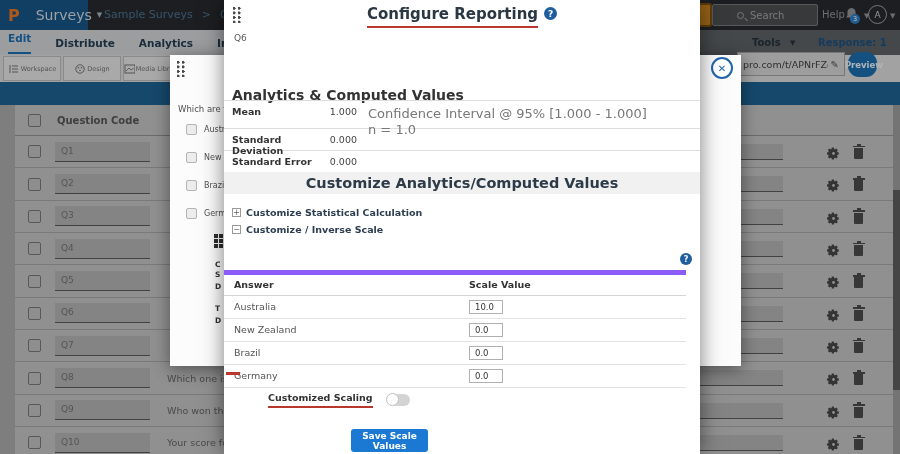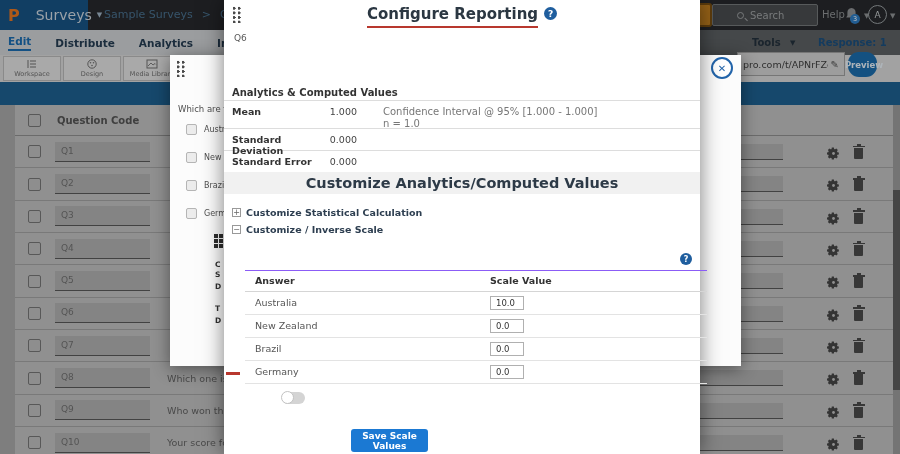--- a/index.html
+++ b/index.html
@@ -23,27 +23,27 @@
   .bell-wrap{position:absolute;left:845px;top:6px;width:16px;height:18px;}
   .badge{position:absolute;left:5px;top:8px;width:10px;height:10px;border-radius:50%;background:#2e7cc3;color:#fff;font-size:6.5px;display:flex;align-items:center;justify-content:center;}
   .hdr-caret1{position:absolute;left:864px;top:12px;font-size:7px;color:#8f9294;}
   .avatar{position:absolute;left:868px;top:5px;width:19px;height:19px;border:1.5px solid #9aa0a3;border-radius:50%;color:#c6cacc;font-size:9px;display:flex;align-items:center;justify-content:center;}
   .hdr-caret2{position:absolute;left:890px;top:12px;font-size:7px;color:#8f9294;}
 
   .nav-bar{position:absolute;left:0;top:30px;width:900px;height:25px;background:#cfd2d4;z-index:1;}
   .nav-bar-right{position:absolute;left:460px;top:0;width:440px;height:25px;background:#5d6163;}
   .nav-items{position:absolute;left:8px;top:0;height:25px;display:flex;gap:24px;align-items:center;}
   .nav-item{font-size:10.5px;font-weight:bold;color:#253c52;}
-  .nav-item.active{color:#1b6cb1;border-bottom:2px solid #1b6cb1;padding-bottom:2px;}
+  .nav-item.active{color:#1b6cb1;border-bottom:2px solid #1b6cb1;padding-bottom:8px;}
   .tools-label{position:absolute;left:752px;top:7px;font-size:10px;font-weight:bold;color:#23303c;}
   .tools-caret{position:absolute;left:790px;top:9px;font-size:7px;color:#23303c;}
   .response-label{position:absolute;left:818px;top:7px;font-size:10px;font-weight:bold;color:#1b4f7e;}
 
   .toolbar{position:absolute;left:0;top:55px;width:900px;height:27px;background:#d8d8d8;z-index:1;}
-  .tb-btn{position:absolute;top:1px;height:25px;background:#e2e2e2;border:1px solid #b8b8b8;display:flex;flex-direction:column;align-items:center;justify-content:center;gap:1px;overflow:hidden;}
+  .tb-btn{position:absolute;top:1px;height:25px;background:#e2e2e2;border:1px solid #b8b8b8;display:flex;flex-direction:row;align-items:center;justify-content:center;gap:1px;overflow:hidden;}
   .tb-btn .lbl{font-size:6.5px;color:#707070;white-space:nowrap;}
   .url-field{position:absolute;left:737px;top:52px;width:108px;height:24px;background:#d2d2d2;border:1px solid #9e9e9e;display:flex;align-items:center;padding:0 5px;z-index:1;}
   .url-text{font-size:9.5px;color:#3f3f3f;white-space:nowrap;overflow:hidden;flex:1;}
   .pencil{font-size:10px;color:#555;margin-left:3px;}
   .preview-btn{position:absolute;left:848px;top:52px;width:29px;height:25px;background:#1b6dad;border-radius:11px;display:flex;align-items:center;justify-content:center;gap:3px;z-index:1;}
   .preview-btn span{color:#e8f1f8;font-size:8.5px;font-weight:bold;}
 
   .blue-band{position:absolute;left:0;top:82px;width:900px;height:23px;background:#1e6190;z-index:1;}
   .content{position:absolute;left:0;top:105px;width:900px;height:349px;background:#a8a8a8;z-index:1;}
   .qtable{position:absolute;left:15px;top:0;width:878px;height:349px;background:#c0c0c0;}
@@ -81,34 +81,34 @@
   .mm-frag{position:absolute;left:45px;font-size:7.5px;font-weight:bold;color:#333;}
 
   
   .front-modal{position:absolute;left:224px;top:0;width:476px;height:454px;background:#ffffff;box-shadow:0 0 20px rgba(0,0,0,0.5);z-index:7;}
   .fm-handle{position:absolute;left:8px;top:6px;}
   .fm-titlebar{position:absolute;left:0;top:5px;width:100%;display:flex;justify-content:center;align-items:flex-start;gap:6px;}
   .fm-title{font-size:15px;font-weight:bold;color:#2b3742;border-bottom:2.5px solid #b8382e;padding-bottom:3px;}
   .help-circle{width:13px;height:13px;border-radius:50%;background:#1f5e9e;color:#fff;font-size:9px;font-weight:bold;display:flex;align-items:center;justify-content:center;margin-top:2px;}
   .fm-q6{position:absolute;left:10px;top:33px;font-size:9px;color:#5a5a5a;}
   .fm-qtext{position:absolute;left:8px;top:74px;font-size:9.5px;color:#4a4a4a;}
-  .fm-sec1{position:absolute;left:8px;top:87px;font-size:10px;font-weight:bold;color:#333;}
+  .fm-sec1{position:absolute;left:8px;top:87px;font-size:14px;font-weight:bold;color:#333;}
   .fm-stats{position:absolute;left:0;top:100px;width:100%;}
   .stat-row{display:flex;align-items:flex-start;border-top:1px solid #ddd;padding:5px 0 4px 8px;}
   .stat-row.r1{height:28px;}
   .stat-row.r2,.stat-row.r3{height:22px;}
   .stat-label{width:92px;font-size:9.5px;font-weight:bold;color:#333;flex:none;}
   .stat-value{width:33px;font-size:9.5px;color:#444;text-align:right;flex:none;}
-  .stat-notes{margin-left:26px;font-size:10px;color:#777;line-height:1.2;}
+  .stat-notes{margin-left:11px;font-size:13px;color:#777;line-height:1.2;}
   .fm-band{position:absolute;left:0;top:172px;width:100%;height:22px;background:#f1f1f1;display:flex;align-items:center;justify-content:center;font-size:14.5px;font-weight:bold;color:#2d3a47;}
   .fm-exp{position:absolute;left:8px;display:flex;align-items:center;gap:5px;}
   .exp-box{width:9px;height:9px;border:1px solid #999;color:#666;font-size:8px;line-height:7px;text-align:center;flex:none;}
   .fm-exp span.exp-label{font-size:9.5px;font-weight:bold;color:#2d3e50;}
   .fm-help2{position:absolute;left:456px;top:253px;width:12px;height:12px;border-radius:50%;background:#1f5e9e;color:#fff;font-size:8px;font-weight:bold;display:flex;align-items:center;justify-content:center;}
-  .fm-table{position:absolute;left:21px;top:270px;width:462px;border-top:1px solid #8b5cf6;}
+  .fm-table{position:absolute;left:0;top:270px;width:462px;border-top:5px solid #8b5cf6;}
   .st-row{position:relative;height:23px;border-bottom:1px solid #e3e3e3;}
   .st-row.head{height:21px;border-bottom:1px solid #d5d5d5;}
   .st-c1{position:absolute;left:10px;top:5px;font-size:9.5px;color:#555;}
   .st-row.head .st-c1,.st-row.head .st-c2{font-weight:bold;color:#333;top:4px;}
   .st-c2{position:absolute;left:245px;top:5px;font-size:9.5px;color:#555;}
   .st-input{position:absolute;left:245px;top:4px;width:34px;height:14px;border:1px solid #b0b0b0;font-size:8.5px;color:#333;padding:0 5px;}
   .fm-reddash{position:absolute;left:2px;top:372px;width:14px;height:3px;background:#b8382e;}
   .fm-toggle-row{position:absolute;left:44px;top:392px;display:flex;align-items:center;}
   .toggle-label{font-size:9.5px;font-weight:bold;color:#333;border-bottom:2.5px solid #b8382e;padding-bottom:3px;}
   .toggle{position:relative;margin-left:14px;width:23px;height:12px;background:#d4d4d4;border-radius:7px;flex:none;}
@@ -418,20 +418,21 @@
       </div>
       <div class="st-row">
         <span class="st-c1">Germany</span>
         <input class="st-input" value="0.0" style="">
       </div>
     </div>
 
     <div class="fm-reddash"></div>
 
     <div class="fm-toggle-row">
+      <span class="toggle-label">Customized Scaling</span>
       <span class="toggle">
         <span class="toggle-knob"></span>
       </span>
     </div>
 
     <button class="fm-save">Save Scale Values</button>
   </div>
 
 </div>
 

